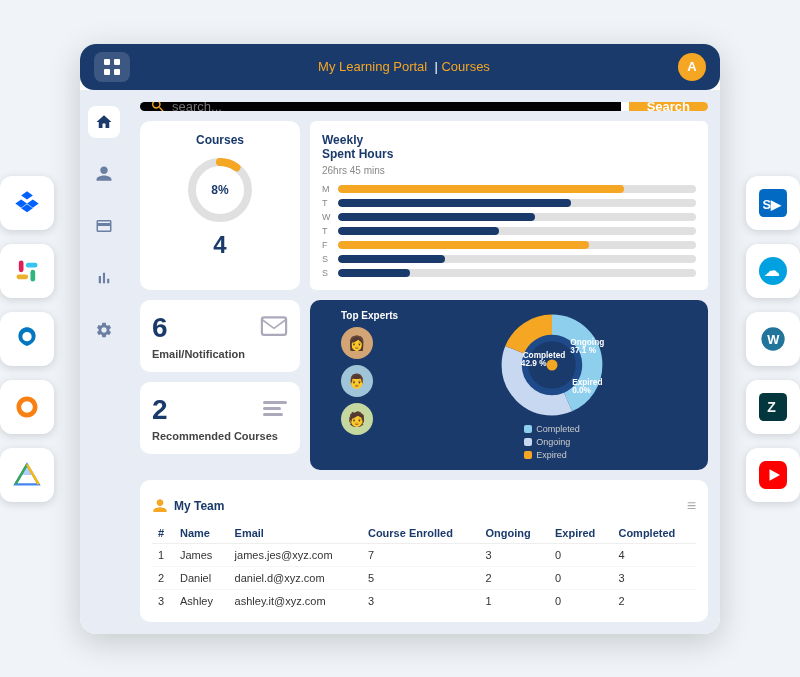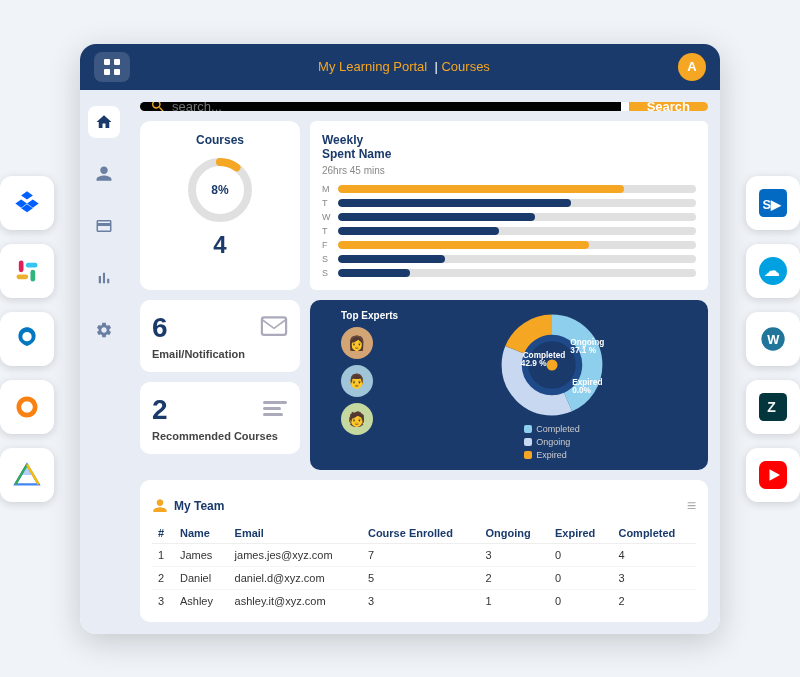--- a/index.html
+++ b/index.html
@@ -72,20 +72,21 @@
 
     
     .portal-header {
       background: #1a3a6b;
       height: 46px;
       display: flex;
       align-items: center;
       justify-content: space-between;
       padding: 0 14px;
       flex-shrink: 0;
+      border-radius: 14px;
     }
 
     .portal-header-logo {
       background: rgba(255,255,255,0.15);
       border-radius: 8px;
       padding: 5px 8px;
       display: flex;
       align-items: center;
       justify-content: center;
     }
@@ -640,21 +641,21 @@
               </svg>
               <div class="donut-center-text">8%</div>
             </div>
             <div class="courses-count">4</div>
           </div>
 
           <div class="weekly-card">
             <div style="display:flex;gap:4px;align-items:baseline">
               <div class="weekly-title">
                 <span>Weekly</span><br>
-                <span>Spent Name</span>
+                <span>Spent Hours</span>
               </div>
             </div>
             <div class="weekly-subtitle">26hrs 45 mins</div>
             <div class="bar-chart">
               <div class="bar-row">
                 <span class="bar-label">M</span>
                 <div class="bar-track">
                     <div class="bar-fill orange" style="width:80%"></div>
                   </div>
               </div>

